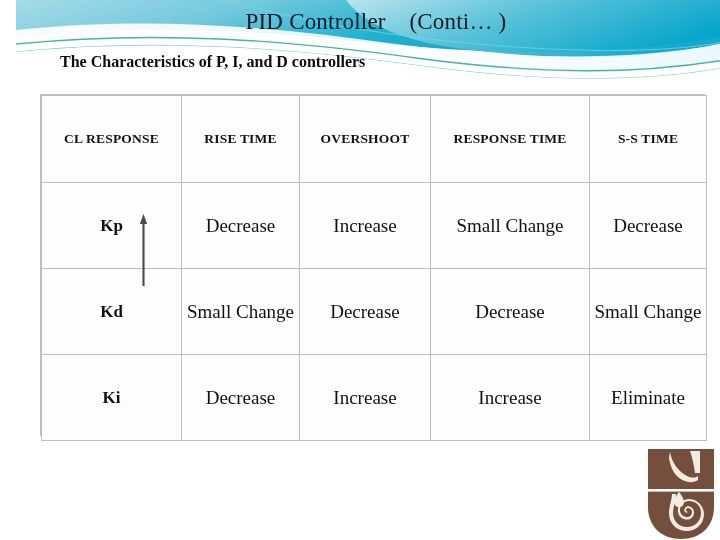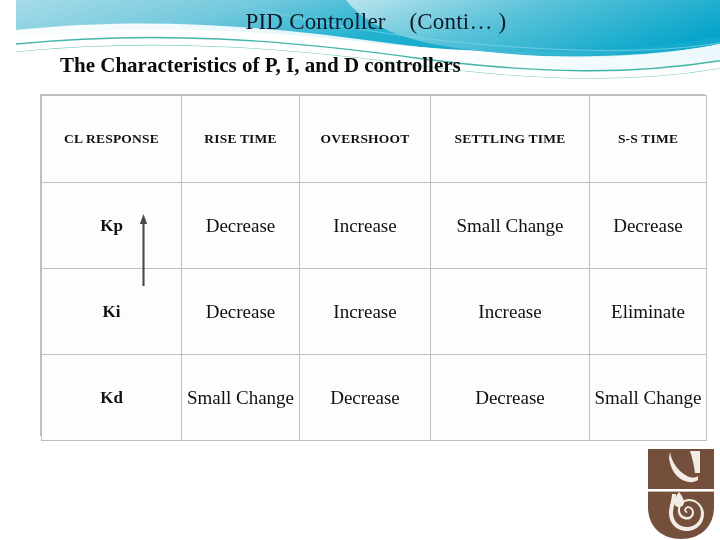--- a/index.html
+++ b/index.html
@@ -49,21 +49,21 @@
     letter-spacing: 0.2px;
     white-space: pre;
     z-index: 6;
   }
 
   .subtitle {
     position: absolute;
     left: 44px;
     top: 53px;
     font-family: "Liberation Serif", "DejaVu Serif", serif;
-    font-size: 21px;
+    font-size: 16px;
     font-weight: bold;
     color: #0c0c0c;
     white-space: nowrap;
     z-index: 7;
   }
 
   
   .table-wrap {
     position: absolute;
     left: 24px;
@@ -184,45 +184,45 @@
           <col class="c2">
           <col class="c3">
           <col class="c4">
           <col class="c5">
       </colgroup>
       <thead>
         <tr>
           <td>CL RESPONSE</td>
           <td>RISE TIME</td>
           <td>OVERSHOOT</td>
-          <td>SETTLING TIME</td>
+          <td>RESPONSE TIME</td>
           <td>S-S TIME</td>
         </tr>
       </thead>
       <tbody>
         <tr>
           <td class="rowhead">Kp</td>
           <td>Decrease</td>
           <td>Increase</td>
           <td>Small Change</td>
           <td>Decrease</td>
+        </tr>
+        <tr>
+          <td class="rowhead">Kd</td>
+          <td>Small Change</td>
+          <td>Decrease</td>
+          <td>Decrease</td>
+          <td>Small Change</td>
         </tr>
         <tr>
           <td class="rowhead">Ki</td>
           <td>Decrease</td>
           <td>Increase</td>
           <td>Increase</td>
           <td>Eliminate</td>
-        </tr>
-        <tr>
-          <td class="rowhead">Kd</td>
-          <td>Small Change</td>
-          <td>Decrease</td>
-          <td>Decrease</td>
-          <td>Small Change</td>
         </tr>
       </tbody>
     </table>
   </div>
 
   <svg class="arrow-annotation" viewBox="0 0 20 74">
     <line x1="9.5" y1="74" x2="9.5" y2="9" stroke="#4a4a4a" stroke-width="2.1"></line>
     <polygon points="9.5,2 5.9,12 13.1,12" fill="#4a4a4a"></polygon>
   </svg>
 

